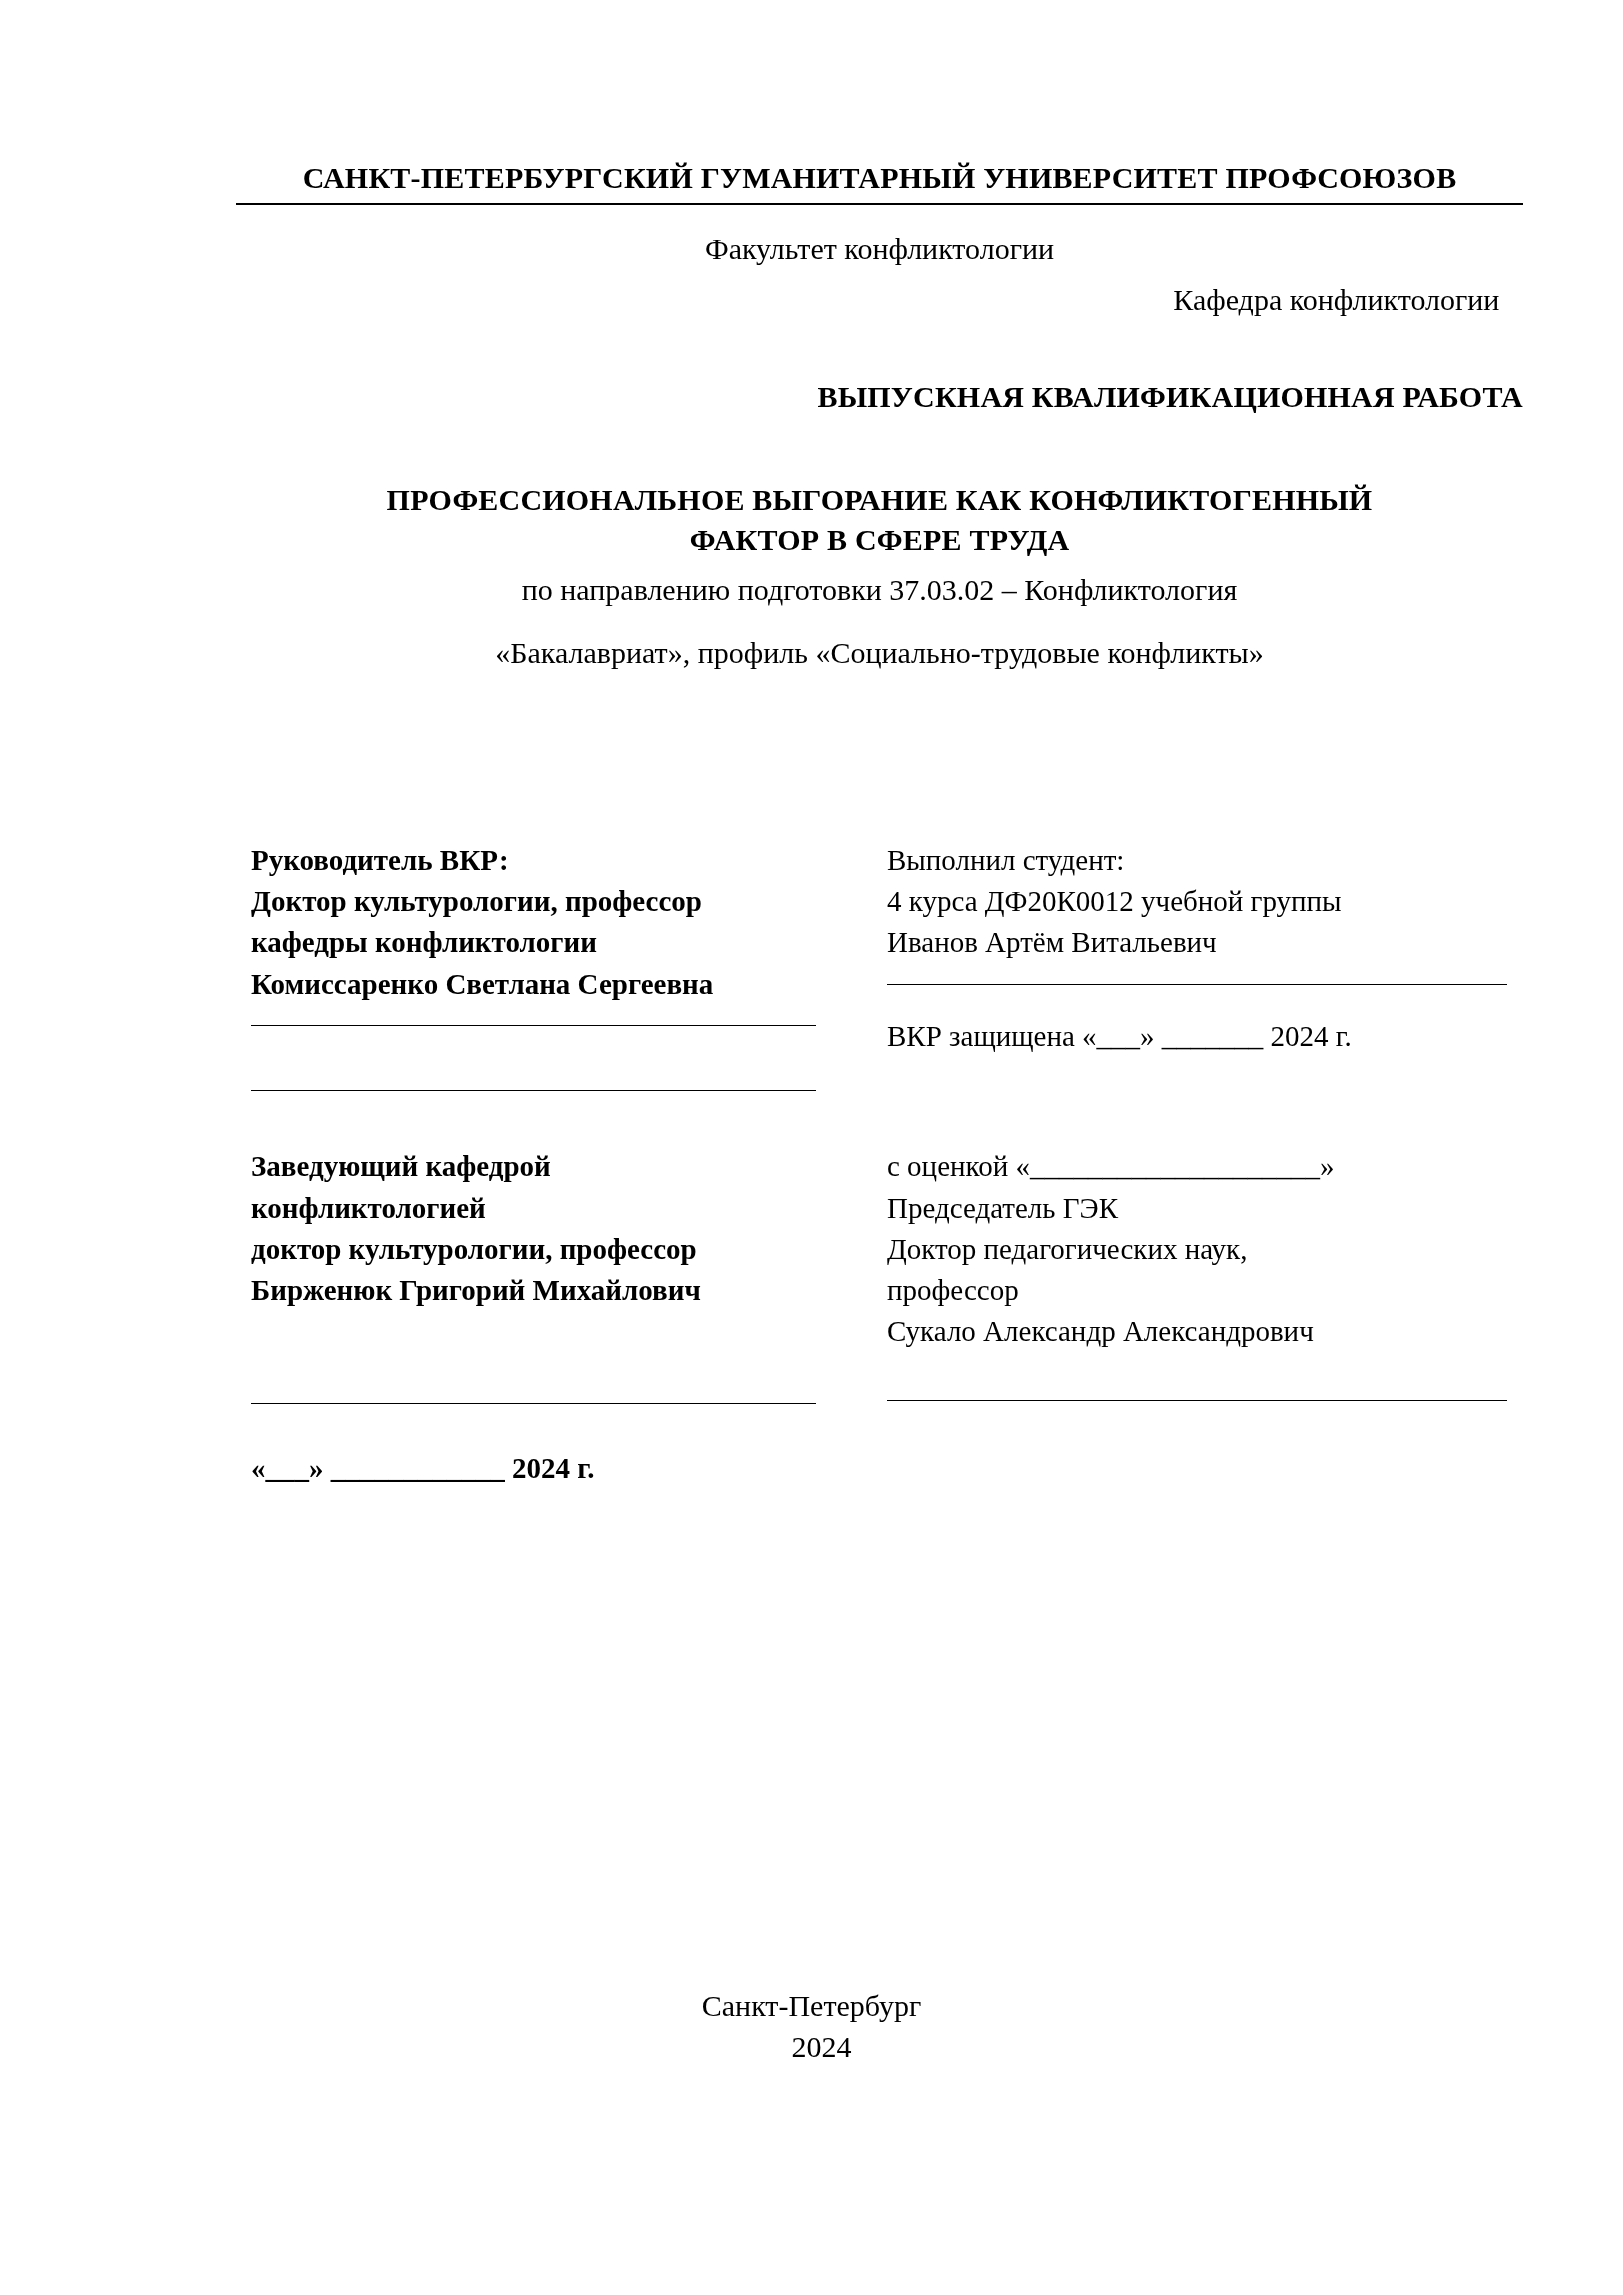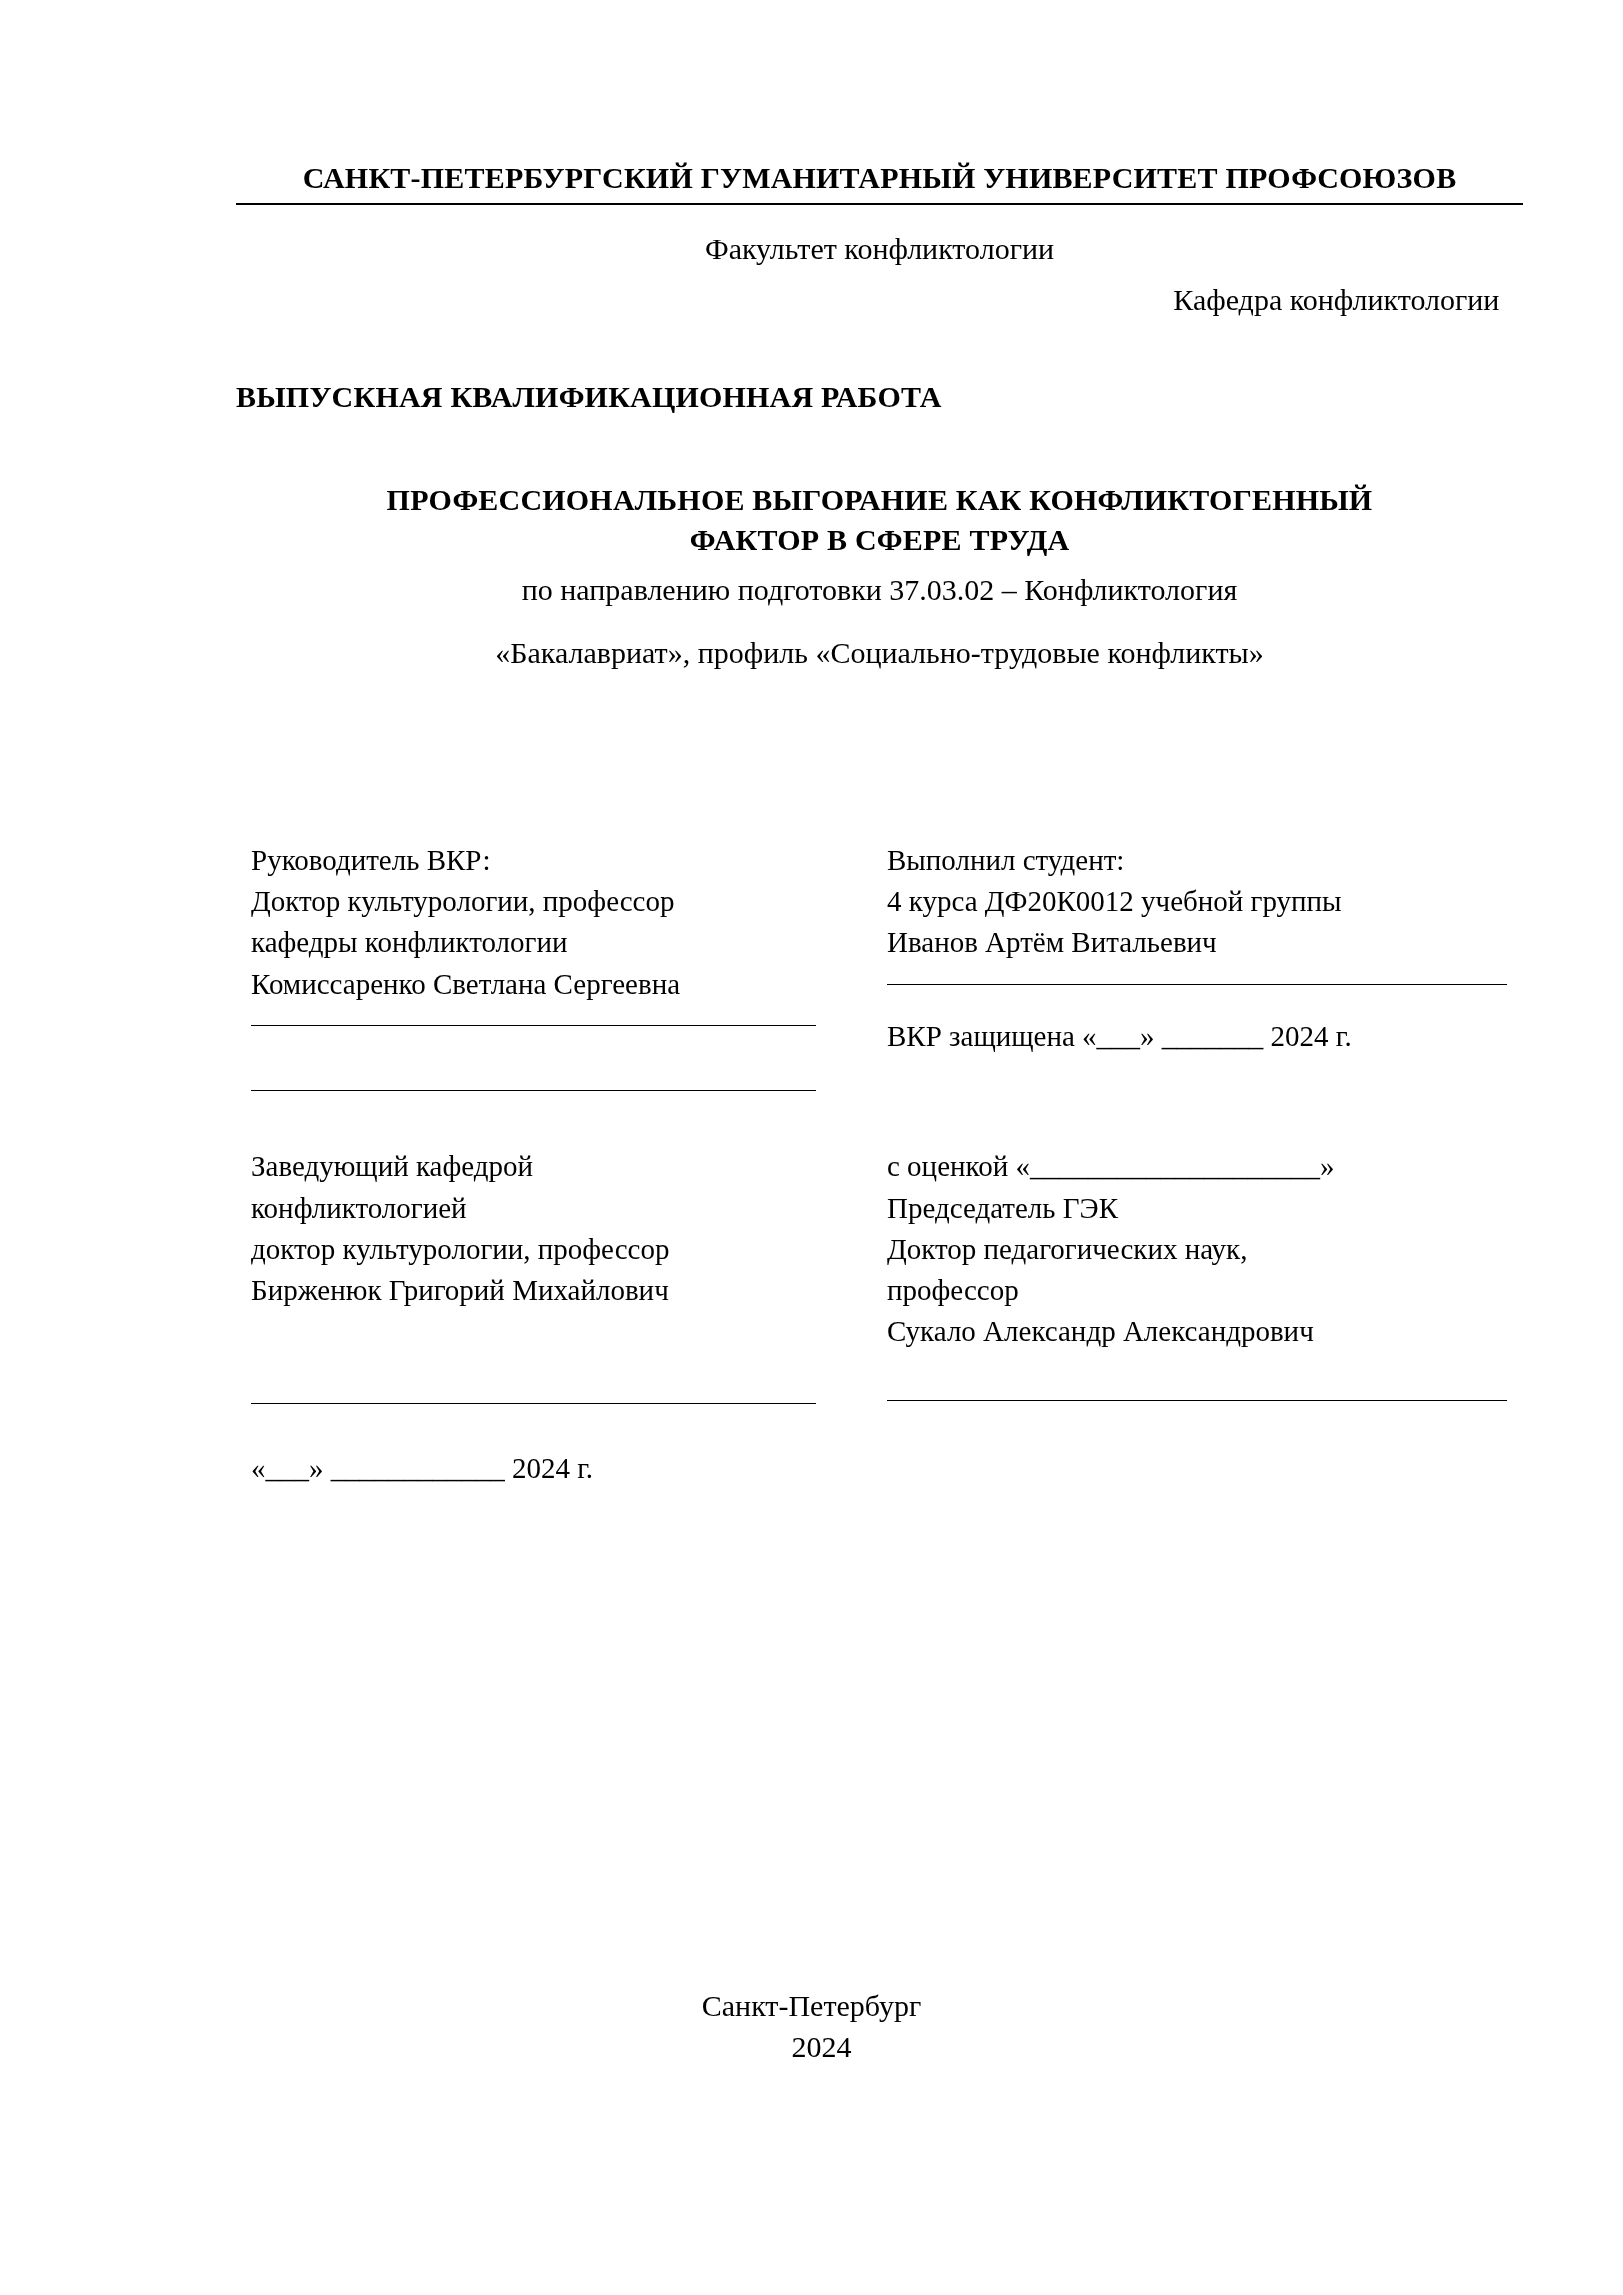--- a/index.html
+++ b/index.html
@@ -44,21 +44,21 @@
     margin-top: 27px;
   }
   .department {
     text-align: right;
     font-size: 30px;
     margin-top: 17.3px;
     padding-right: 23.6px;
   }
 
   .doc-type {
-    text-align: left;
+    text-align: right;
     font-weight: bold;
     font-size: 30px;
     margin-top: 63px;
     letter-spacing: 0.2px;
   }
 
   .thesis-title {
     text-align: center;
     font-weight: bold;
     font-size: 30px;
@@ -87,20 +87,21 @@
     width: 1287px;
   }
 
   .cols {
     display: flex;
     width: 100%;
   }
   .col-left {
     width: 636px;
     flex: 0 0 636px;
+    font-weight: bold;
   }
   .col-right {
     width: 652px;
     flex: 0 0 652px;
   }
 
   .line-text {
     font-size: 29px;
     line-height: 1.42;
     white-space: nowrap;

